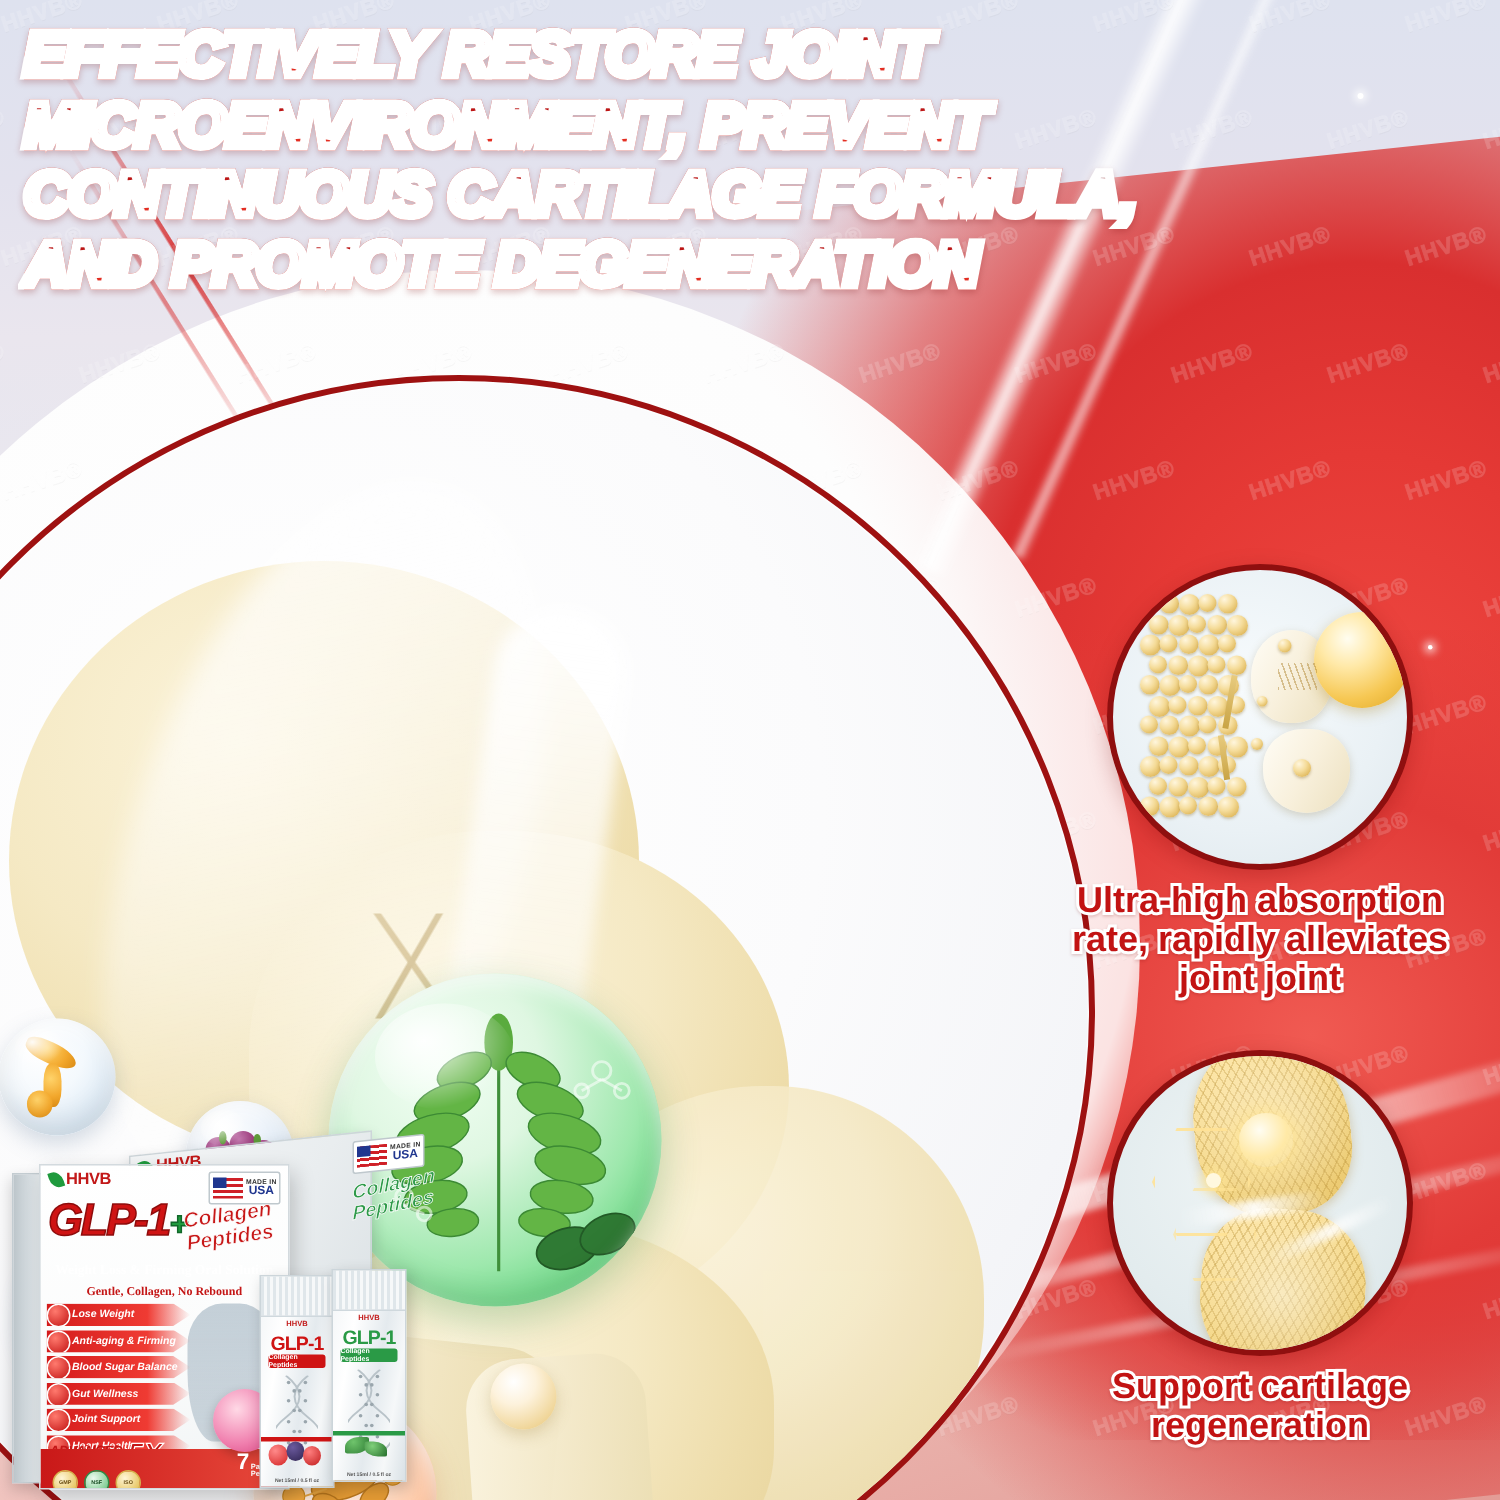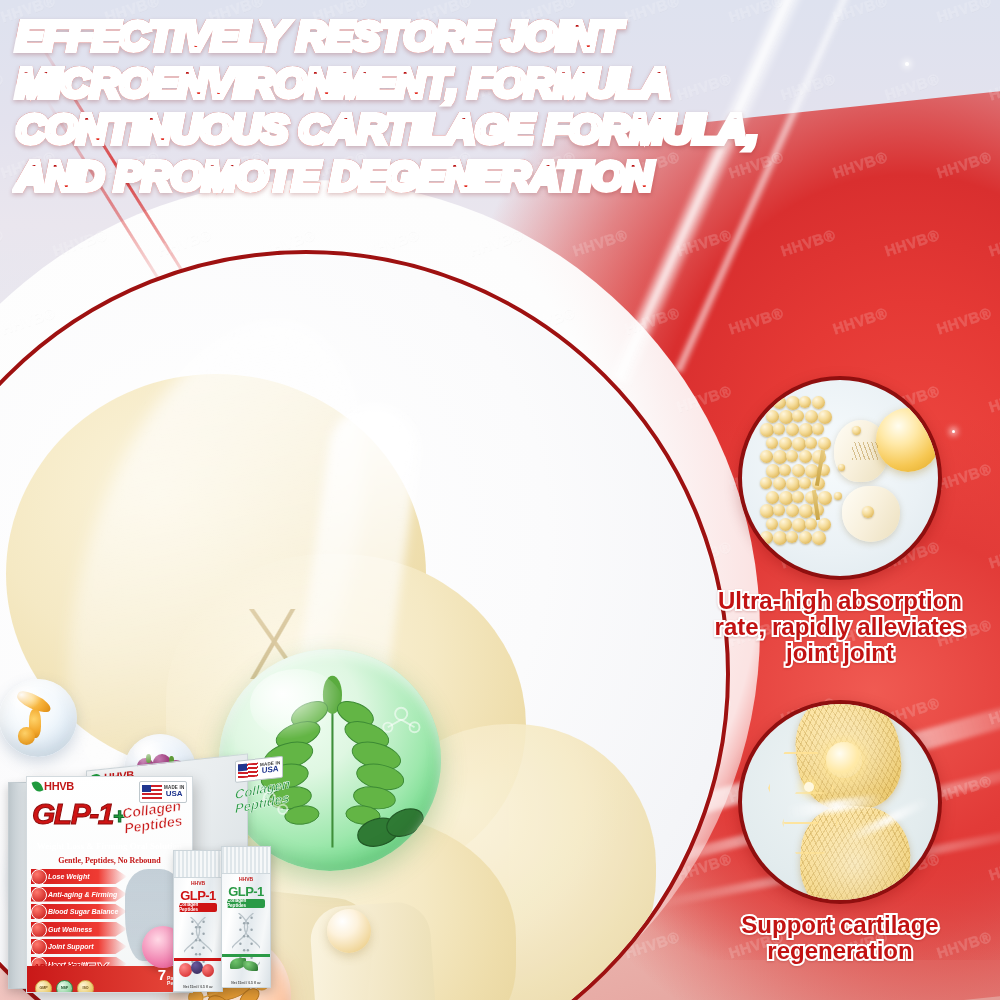--- a/index.html
+++ b/index.html
@@ -391,21 +391,21 @@
       <div class="gloss"></div>
       <div class="rim"></div>
     </div>
 
     <div class="mini-drop" id="drop-a"></div>
     <div class="mini-drop" id="drop-b"></div>
   </div>
 
   <div id="headline">
     <div class="hl-line">EFFECTIVELY RESTORE JOINT</div>
-    <div class="hl-line">MICROENVIRONMENT, FORMULA</div>
+    <div class="hl-line">MICROENVIRONMENT, PREVENT</div>
     <div class="hl-line">CONTINUOUS CARTILAGE FORMULA,</div>
     <div class="hl-line">AND PROMOTE DEGENERATION</div>
   </div>
 
 
   <div class="feature" id="feat-2">
     <div class="fcircle">
       <div class="goldjoint" style="left:92px;top:40px;width:54px;height:62px"></div>
       <div class="goldjoint" style="left:100px;top:106px;width:58px;height:56px;border-radius:45% 45% 50% 50%"></div>
       <div class="oildrop" style="left:134px;top:28px;width:64px;height:64px"></div>
@@ -525,21 +525,21 @@
       </div>
 
       <div class="glp-title">
         <span>GLP-1</span><span class="plus">+</span>
       </div>
       <div class="collagen-txt">Collagen Peptides</div>
 
       <div class="redbar">
         <span>Weight Loss &amp; Firming Oral Solution</span>
       </div>
-      <div class="subline">Gentle, Peptides, No Rebound</div>
+      <div class="subline">Gentle, Collagen, No Rebound</div>
 
       <div class="silhouette"></div>
 
       <div class="bullets">
         <div class="bullet">
             <i></i>
             <span>Lose Weight</span>
           </div>
         <div class="bullet">
             <i></i>

